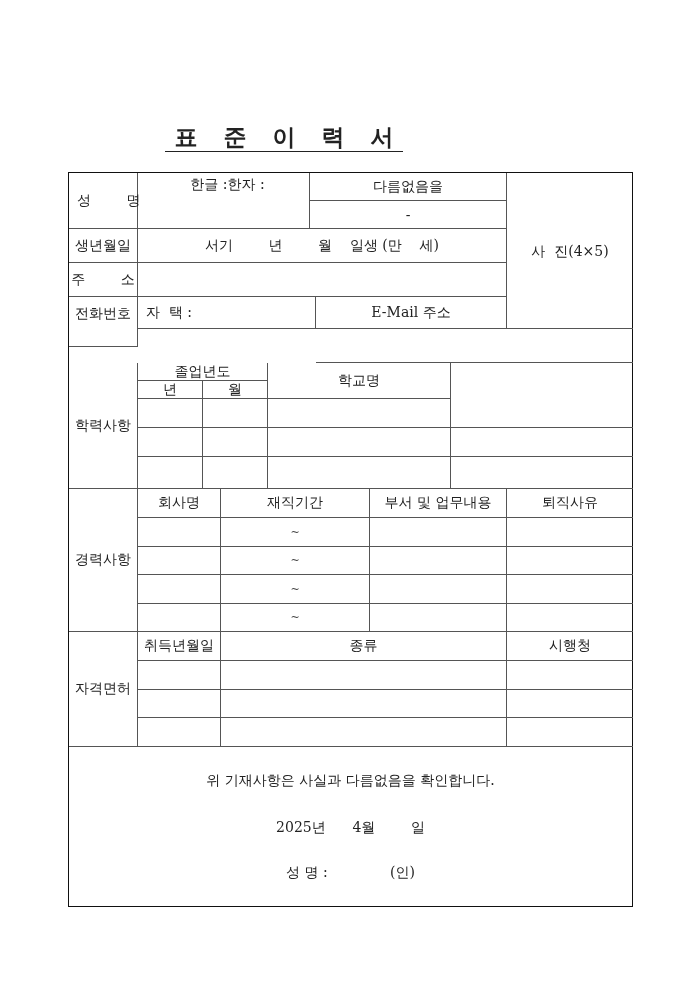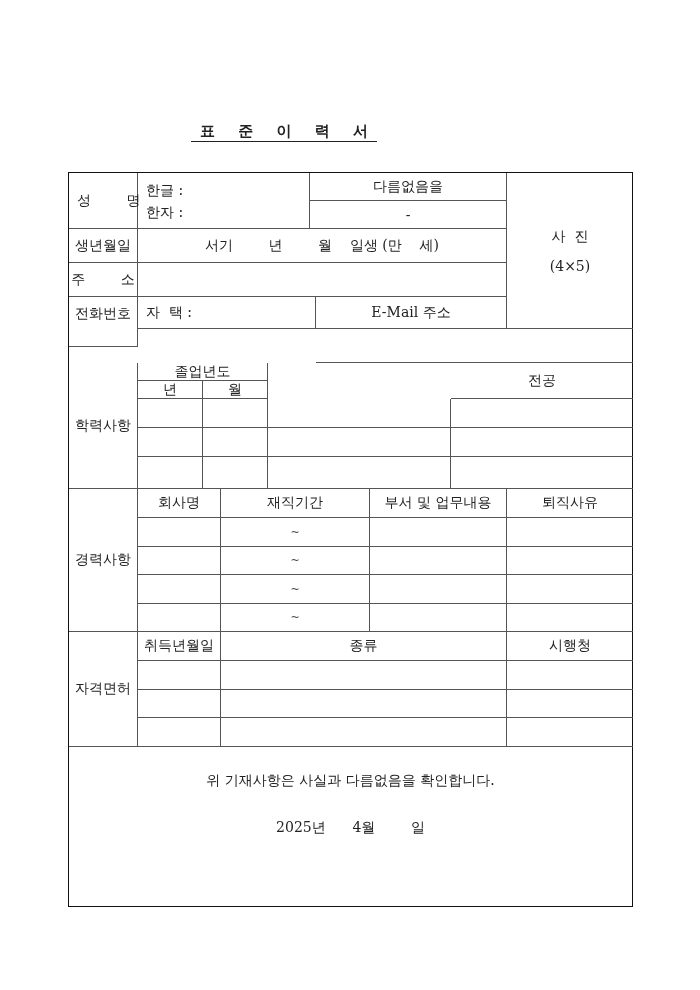--- a/index.html
+++ b/index.html
@@ -1,23 +1,23 @@
 <!DOCTYPE html>
 <html><head>
 <meta charset="utf-8">
 <style>
   html,body{margin:0;padding:0;background:#fff;}
   body{width:700px;height:990px;position:relative;overflow:hidden;font-family:"DejaVu Serif","Liberation Serif",serif;color:#222;}
-  .title{position:absolute;left:0;width:568px;top:122px;text-align:center;font-family:"DejaVu Sans","Liberation Sans",sans-serif;font-weight:bold;font-size:15px;letter-spacing:9px;}
+  .title{position:absolute;left:0;width:568px;top:122px;text-align:center;font-family:"DejaVu Sans","Liberation Sans",sans-serif;font-weight:bold;font-size:23px;letter-spacing:9px;}
   .title span{border-bottom:1.5px solid #222;padding-bottom:1px;padding-left:9px;}
   .frame{position:absolute;left:68px;top:172px;width:565px;height:735px;border:1.5px solid #111;box-sizing:border-box;}
   .c{position:absolute;box-sizing:border-box;border-right:1px solid #555;border-bottom:1px solid #555;display:flex;align-items:center;justify-content:center;font-size:14px;white-space:pre;}
   .nr{border-right:none;}
   .left{justify-content:flex-start;padding-left:8px;}
-  .stack{flex-direction:column;align-items:flex-start;line-height:22px;}
+  .stack{flex-direction:row;align-items:flex-start;line-height:22px;}
   .spread{justify-content:flex-start;padding:0 8px;}
   .tilde{font-size:11px;color:#444;}
   .decl{position:absolute;left:68px;top:746px;width:565px;height:161px;font-size:14px;}
   .decl div{position:absolute;left:0;width:100%;text-align:center;white-space:pre;}
 </style>
 </head>
 <body>
 
 <div class="title"><span>표 준 이 력 서</span></div>
 
@@ -43,21 +43,21 @@
 
   <div class="c" style="left:0;top:108px;width:69px;height:66px;">전화번호</div>
   <div class="c left" style="left:69px;top:124px;width:178px;height:32px;">자  택 :</div>
   <div class="c" style="left:247px;top:124px;width:191px;height:32px;text-align:right;">E-Mail 주소</div>
   <div class="c nr" style="left:247px;top:156px;width:317px;height:34px;"></div>
 
   <div class="c" style="left:0;top:190px;width:69px;height:126px;">학력사항</div>
   <div class="c" style="left:69px;top:190px;width:130px;height:18px;">졸업년도</div>
   <div class="c" style="left:69px;top:208px;width:65px;height:18px;">년</div>
   <div class="c" style="left:134px;top:208px;width:65px;height:18px;">월</div>
-  <div class="c nr" style="left:382px;top:190px;width:182px;height:36px;">전공</div>
+  <div class="c" style="left:199px;top:190px;width:183px;height:36px;">학교명</div>
 
   <div class="c" style="left:69px;top:226px;width:65px;height:29px;"></div>
   <div class="c" style="left:134px;top:226px;width:65px;height:29px;"></div>
   <div class="c" style="left:199px;top:226px;width:183px;height:29px;"></div>
   <div class="c nr" style="left:382px;top:226px;width:182px;height:29px;"></div>
   <div class="c" style="left:69px;top:255px;width:65px;height:29px;"></div>
   <div class="c" style="left:134px;top:255px;width:65px;height:29px;"></div>
   <div class="c" style="left:199px;top:255px;width:183px;height:29px;"></div>
   <div class="c nr" style="left:382px;top:255px;width:182px;height:29px;"></div>
   <div class="c" style="left:69px;top:284px;width:65px;height:32px;"></div>
@@ -105,13 +105,14 @@
   <div class="c nr" style="left:438px;top:517px;width:126px;height:28px;"></div>
 
   <div class="c" style="left:69px;top:545px;width:83px;height:29px;"></div>
   <div class="c" style="left:152px;top:545px;width:286px;height:29px;"></div>
   <div class="c nr" style="left:438px;top:545px;width:126px;height:29px;"></div>
 </div>
 
 <div class="decl">
   <div style="top:26px;">위 기재사항은 사실과 다름없음을 확인합니다.</div>
   <div style="top:73px;">2025년      4월        일</div>
+  <div style="top:118px;">성 명 :              (인)</div>
 </div>
 
 </body></html>

